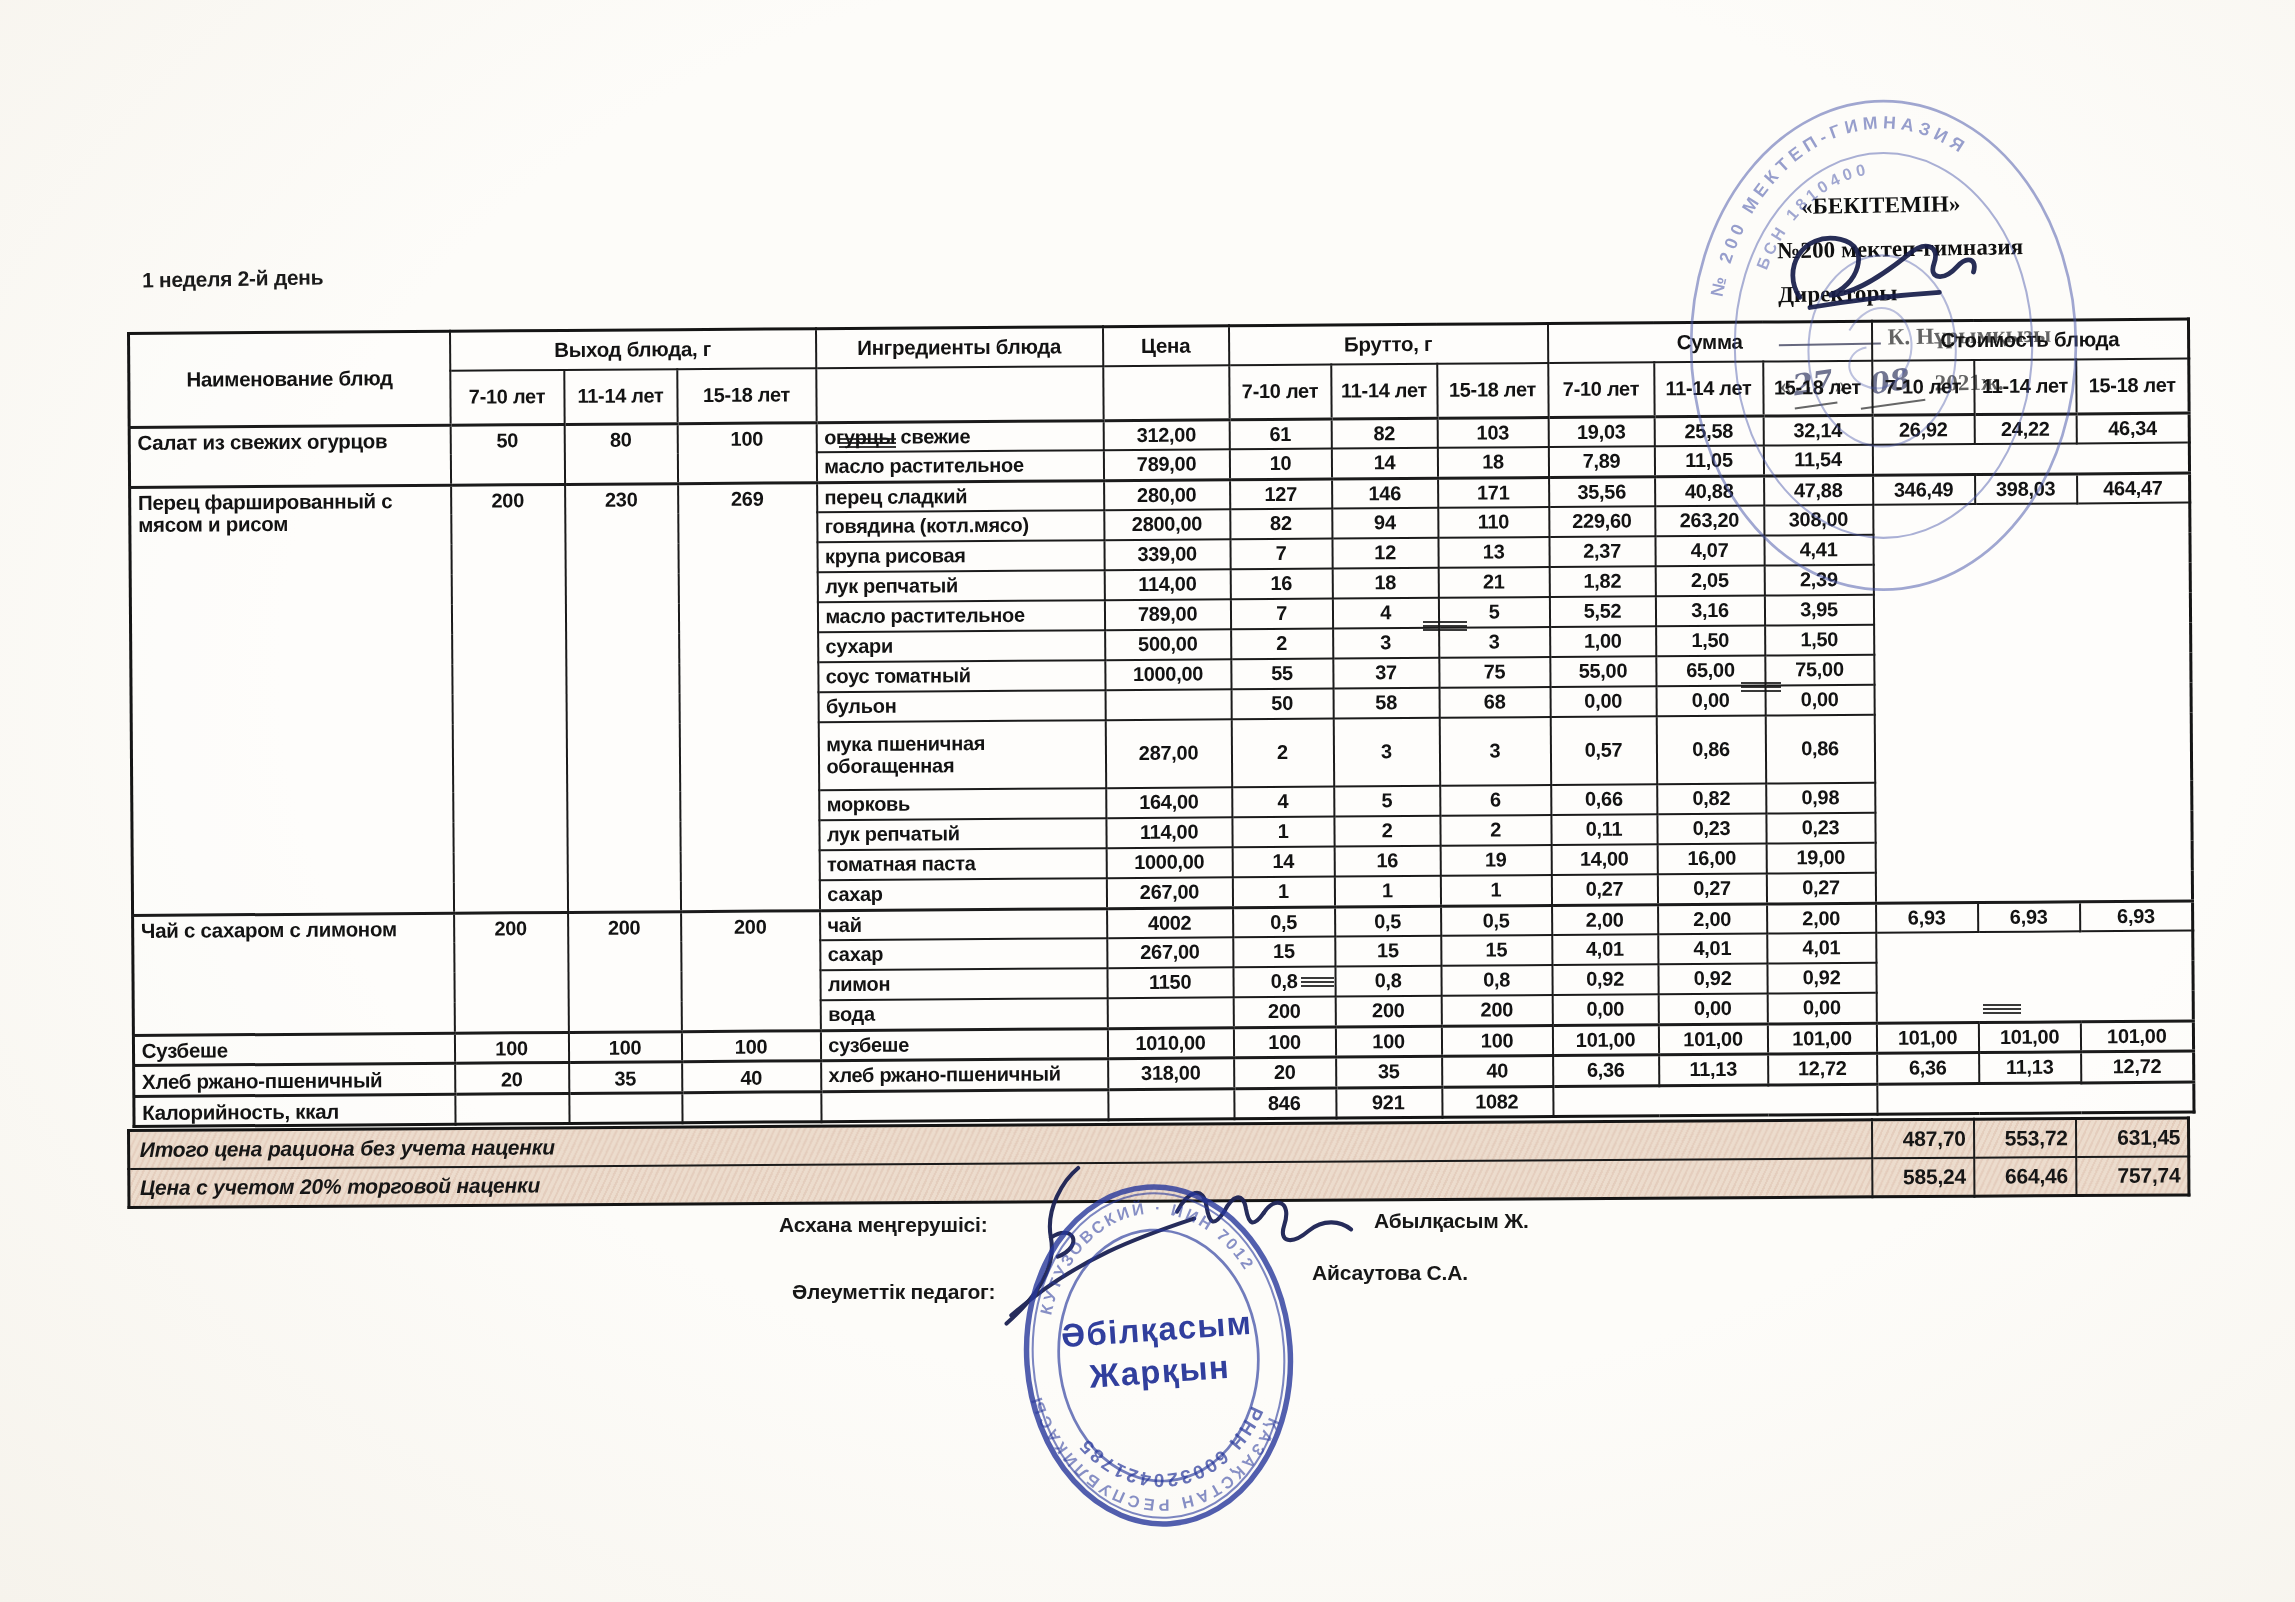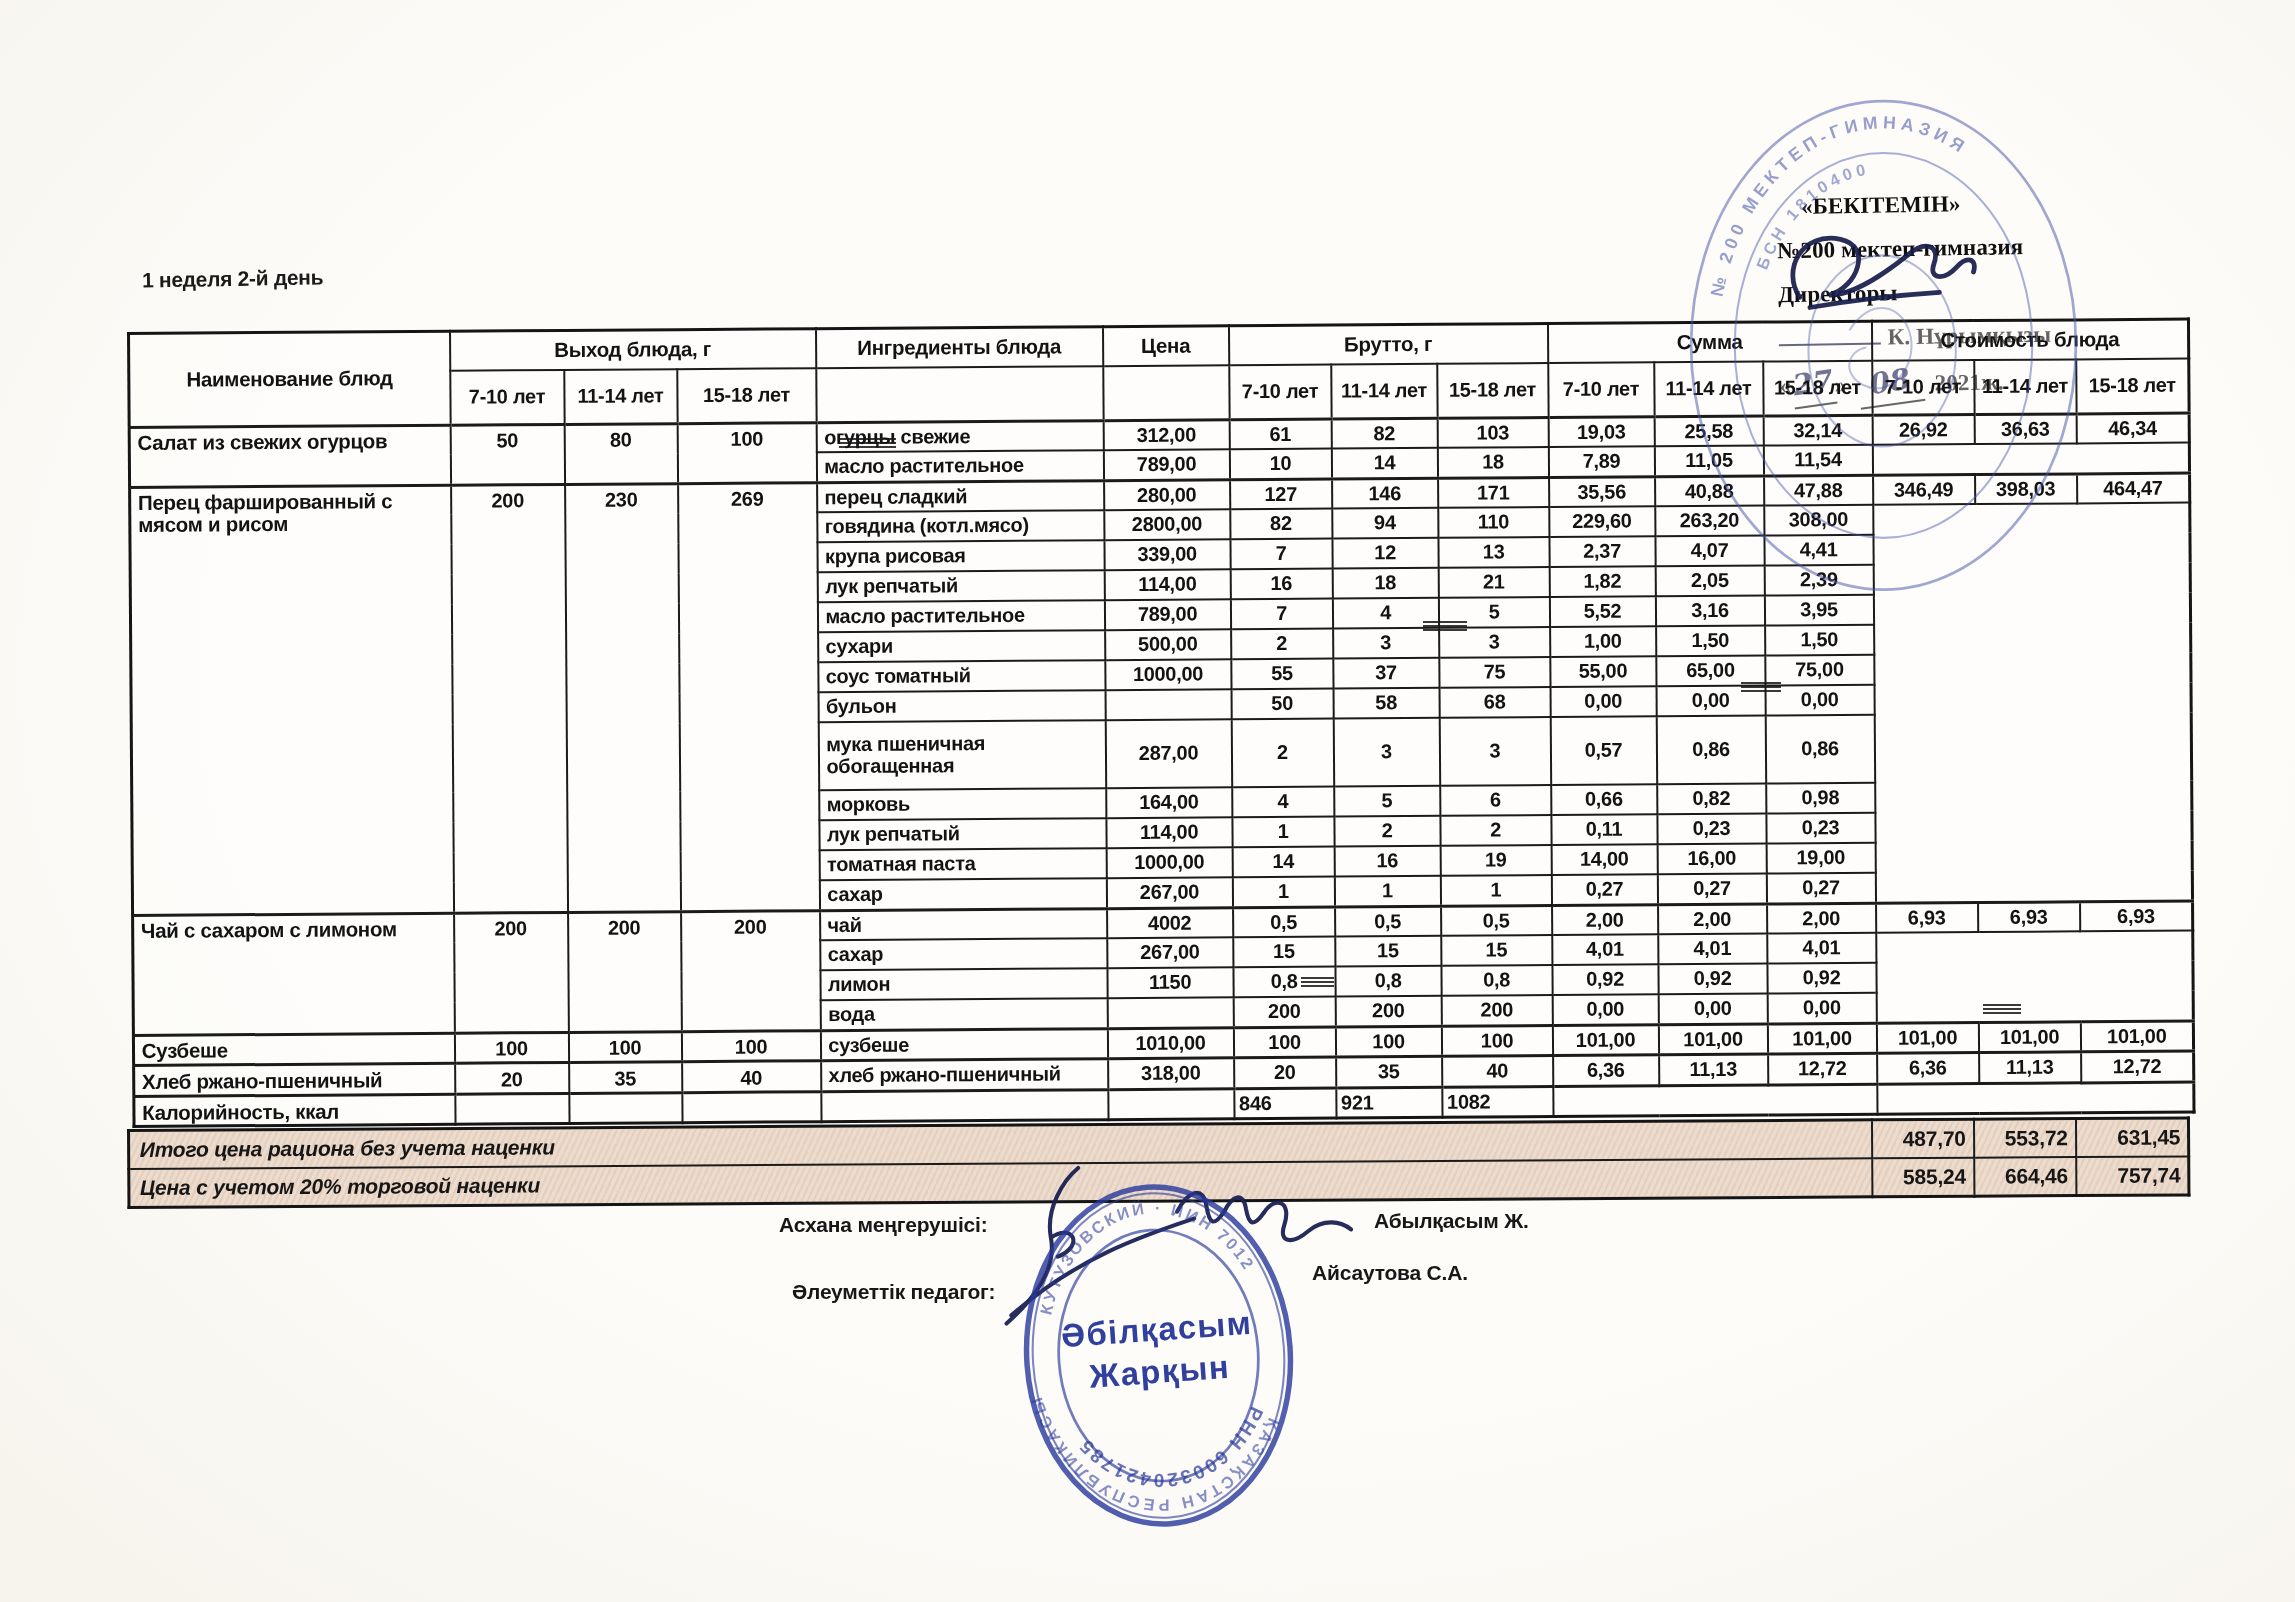--- a/index.html
+++ b/index.html
@@ -54,21 +54,21 @@
   }
   .menu thead .h1 th{height:34px;text-align:center;font-size:20.5px;}
   .menu thead .h2 th{height:49px;text-align:center;border-bottom-width:2.7px;}
   .menu tr.dataRow{height:30px;}
   .menu tr.tall{height:68px;}
   .menu tr.dish-start td{border-top-width:3.4px;}
   .menu .name-cell{text-align:left;vertical-align:top;font-size:20.5px;padding:3.4px 4.1px 0 6.8px;}
   .menu .yield{vertical-align:top;padding-top:4.8px;text-align:center;}
   .menu .ing{text-align:left;padding-left:6.8px;}
   .menu .num{text-align:center;}
-  .menu .cal-val{text-align:left;padding-right:5.5px;}
+  .menu .cal-val{text-align:center;padding-right:5.5px;}
   .menu .merged{background:transparent;}
 
   
   table.totals{
     position:absolute;left:127px;top:1129px;width:2060px;
     border-collapse:collapse;table-layout:fixed;
     transform:rotate(-0.35deg);transform-origin:0 0;
     border:3.4px solid #151515;
   }
   .totals td{
@@ -162,21 +162,21 @@
           <td class="num yield" rowspan="2">100</td>
           <td class="ing">огурцы свежие</td>
           <td class="num">312,00</td>
           <td class="num">61</td>
           <td class="num">82</td>
           <td class="num">103</td>
           <td class="num">19,03</td>
           <td class="num">25,58</td>
           <td class="num">32,14</td>
           <td class="num">26,92</td>
-          <td class="num">36,63</td>
+          <td class="num">24,22</td>
           <td class="num">46,34</td>
         </tr>
         <tr class="dataRow">
           <td class="ing">масло растительное</td>
           <td class="num">789,00</td>
           <td class="num">10</td>
           <td class="num">14</td>
           <td class="num">18</td>
           <td class="num">7,89</td>
           <td class="num">11,05</td>

